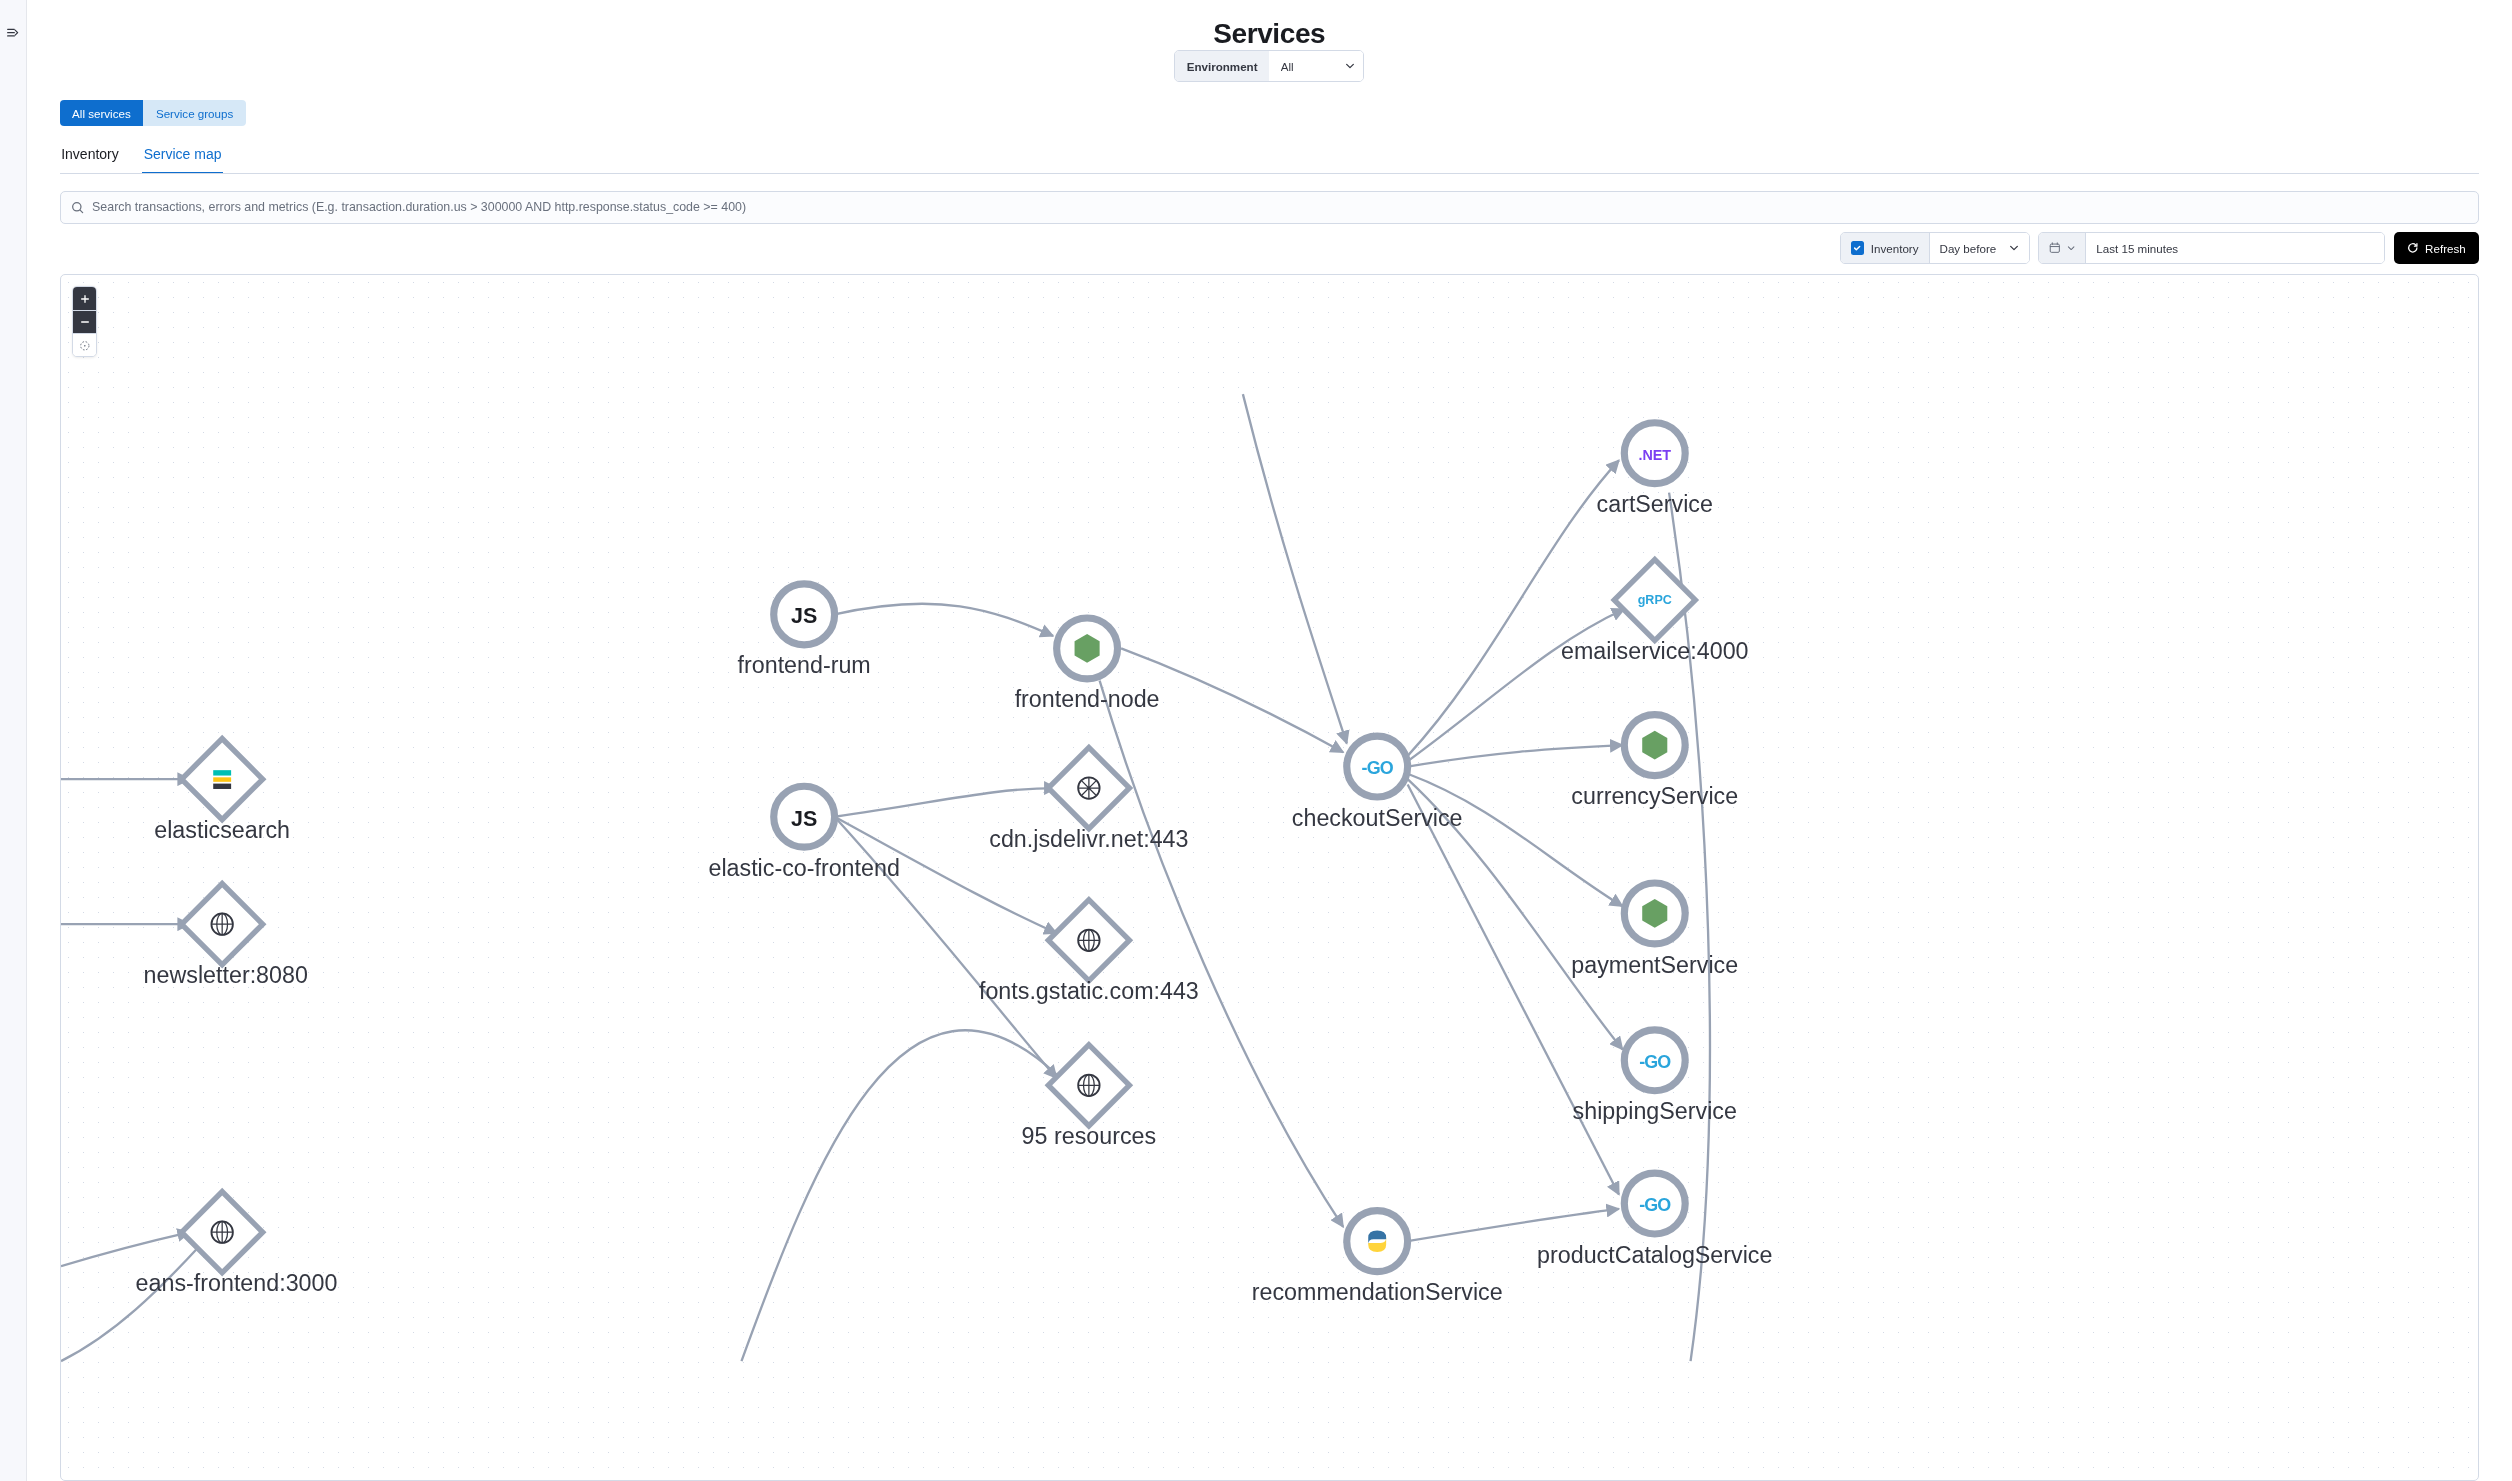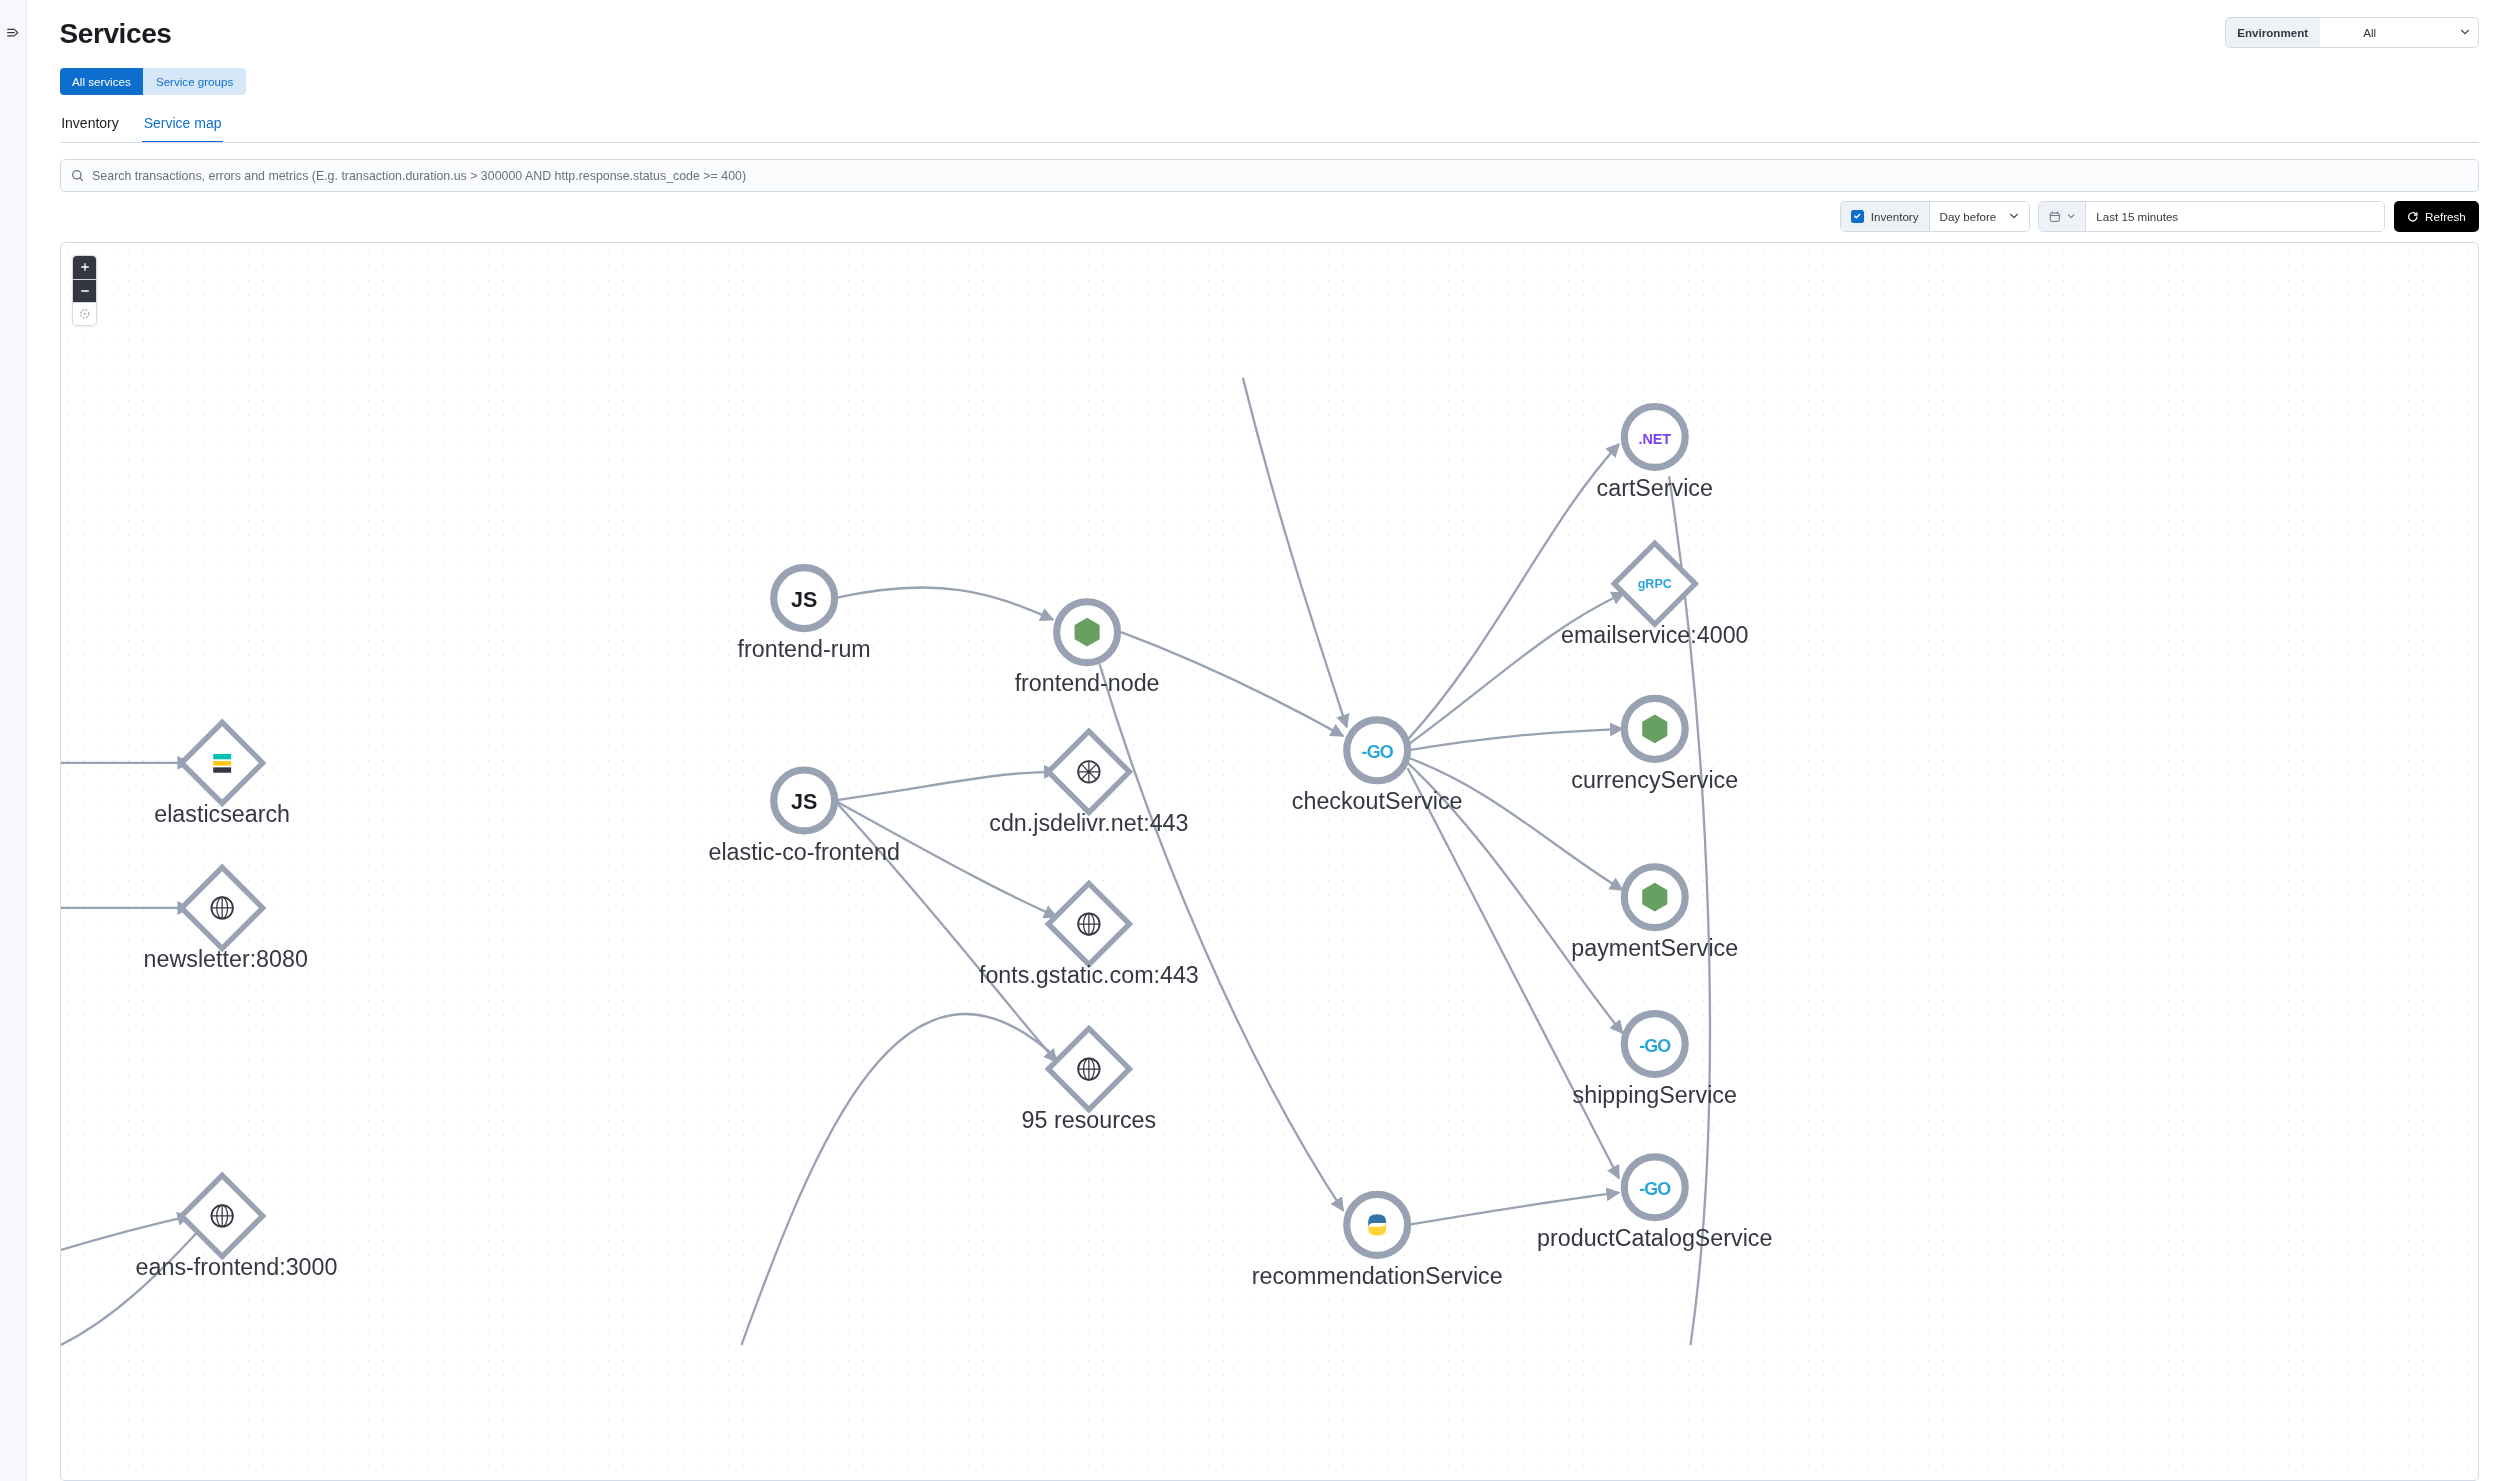--- a/index.html
+++ b/index.html
@@ -1,23 +1,23 @@
 <!DOCTYPE html>
 <html style="font-size:13.3px"><head>
 <meta charset="utf-8">
 <style>
   * { box-sizing: border-box; margin: 0; padding: 0; }
   html, body { width: 100%; height: 100%; font-family: -apple-system, BlinkMacSystemFont, "Segoe UI", Helvetica, Arial, sans-serif; background: #fff; color: #1a1c21; }
   .app { display: flex; width: 100%; height: 100%; }
   .collapsed-nav { width: 26.5px; background: #f7f8fc; border-right: 0.8px solid #e5e7ec; display: flex; align-items: flex-start; justify-content: center; padding-top: 25px; }
   .collapsed-nav .expand-btn { width: 15px; height: 15px; display:flex; align-items:center; justify-content:center; cursor:pointer; color:#343741;}
   .main { flex: 1; padding: 16.6px 33px 0 33px; overflow: hidden; display:flex; flex-direction:column;}
-  .header-row { display:flex; align-items:flex-start; justify-content:space-between; }
+  .header-row { display:flex; align-items:center; justify-content:space-between;flex-direction:column; }
   h1.page-title { font-size: 28px; font-weight: 700; letter-spacing: -0.4px; margin-top: 1.7px; }
-  .env-group { display:flex; align-items:stretch; border:0.8px solid #d3dae6; border-radius:5px; overflow:hidden; height:31.5px;gap:32px;}
+  .env-group { display:flex; align-items:stretch; border:0.8px solid #d3dae6; border-radius:5px; overflow:hidden; height:31.5px;}
   .env-label { background:#eef1f6; color:#343741; font-size:11.6px; font-weight:600; padding: 0 11.6px; display:flex; align-items:center; }
   .env-select { background:#fff; border:none; font-size:11.6px; padding: 0 30px 0 11.6px; appearance:none; min-width:99px; color:#343741; }
   .env-caret { position:relative; margin-left:-23px; margin-right:8.3px; align-self:center; pointer-events:none; color:#343741;}
   .tab-group { display:flex; gap:0; margin-top:18px; }
   .tab-pill { padding:5.8px 11.6px; font-size:11.6px; border:0.8px solid transparent; cursor:pointer; }
   .tab-pill.active { background:#0e6ece; color:#fff; border-radius:4.1px 0 0 4.1px; }
   .tab-pill.inactive { background:#d6e8f7; color:#0e6ece; border-radius:0 4.1px 4.1px 0; }
   .sub-tabs { display:flex; gap:21.5px; border-bottom:0.8px solid #d3dae6; margin-top:20px; }
   .sub-tab { font-size:14px; font-weight:400; padding: 0 1.7px 10px 1.7px; cursor:pointer; color:#1a1c21; border-bottom:1.7px solid transparent; }
   .sub-tab.active { color:#0e6ece; border-bottom:1.7px solid #0e6ece; }

